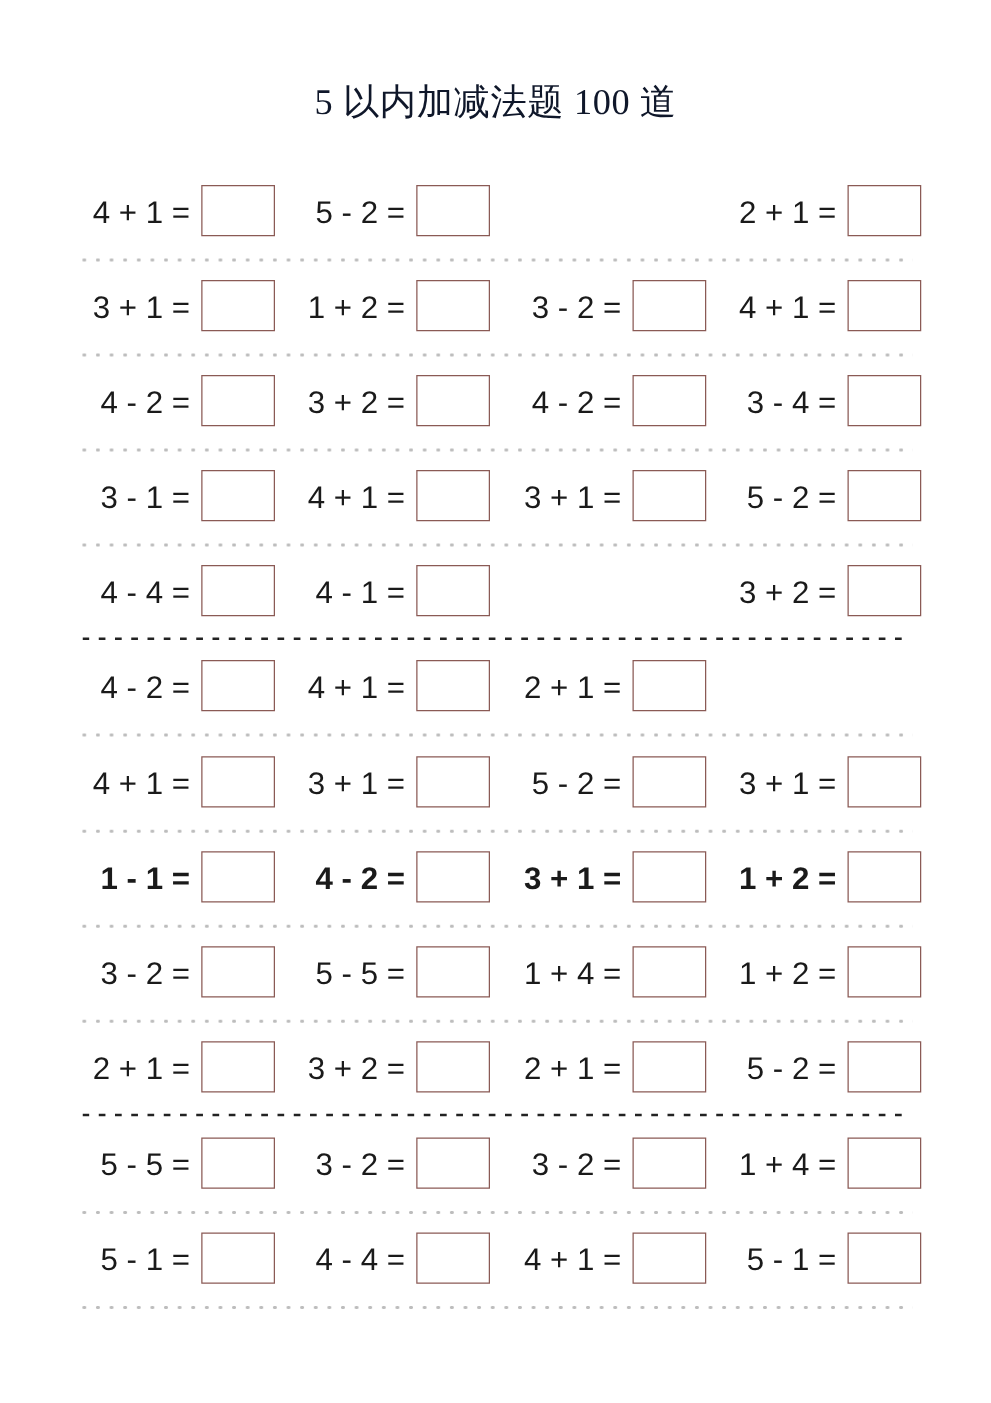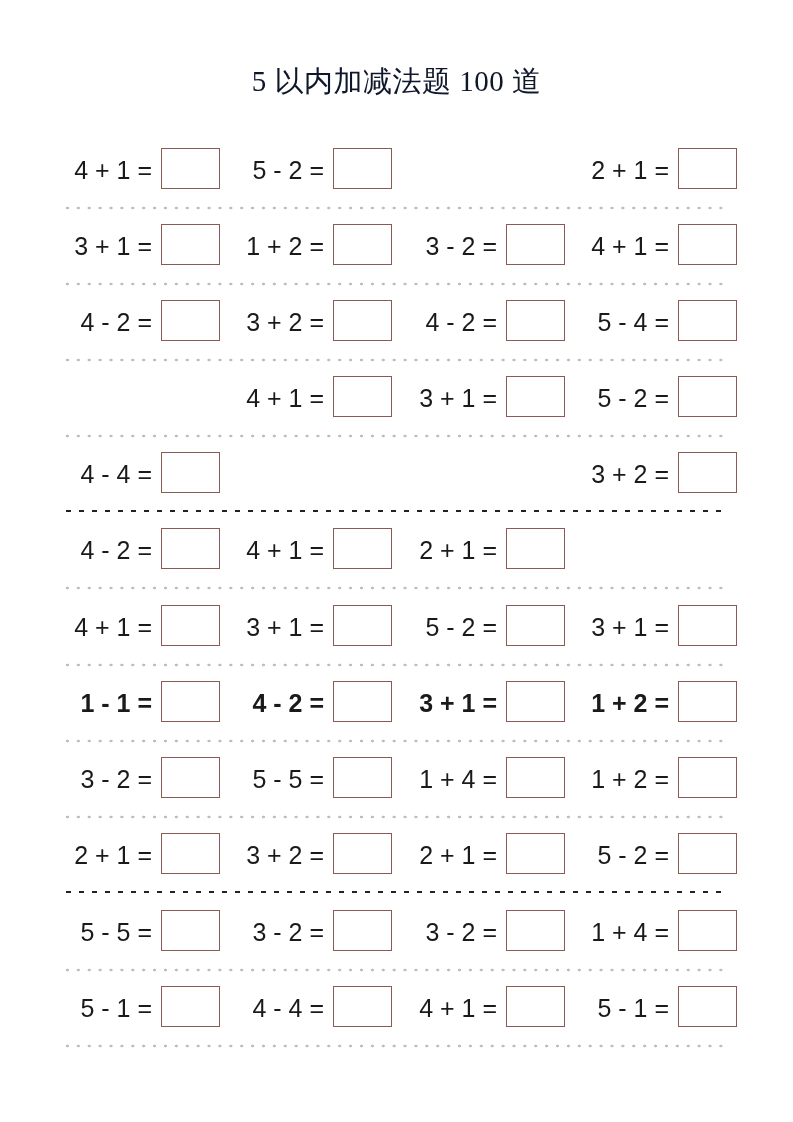--- a/index.html
+++ b/index.html
@@ -124,43 +124,51 @@
         </div>
         <div class="cell" style="left: 222px; width: 170px;">
           <span class="expr">3 + 2 =</span>
           <div class="box"></div>
         </div>
         <div class="cell" style="left: 395px; width: 170px;">
           <span class="expr">4 - 2 =</span>
           <div class="box"></div>
         </div>
         <div class="cell" style="left: 567px; width: 170px;">
-          <span class="expr">5 - 4 =</span>
+          <span class="expr">3 - 4 =</span>
           <div class="box"></div>
         </div>
       </div>
       <div class="dots" style="top: 358px;"></div>
       <div class="row" style="top: 376px;">
+        <div class="cell" style="left: 50px; width: 170px;">
+          <span class="expr">3 - 1 =</span>
+          <div class="box"></div>
+        </div>
         <div class="cell" style="left: 222px; width: 170px;">
           <span class="expr">4 + 1 =</span>
           <div class="box"></div>
         </div>
         <div class="cell" style="left: 395px; width: 170px;">
           <span class="expr">3 + 1 =</span>
           <div class="box"></div>
         </div>
         <div class="cell" style="left: 567px; width: 170px;">
           <span class="expr">5 - 2 =</span>
           <div class="box"></div>
         </div>
       </div>
       <div class="dots" style="top: 434px;"></div>
       <div class="row" style="top: 452px;">
         <div class="cell" style="left: 50px; width: 170px;">
           <span class="expr">4 - 4 =</span>
+          <div class="box"></div>
+        </div>
+        <div class="cell" style="left: 222px; width: 170px;">
+          <span class="expr">4 - 1 =</span>
           <div class="box"></div>
         </div>
         <div class="cell" style="left: 567px; width: 170px;">
           <span class="expr">3 + 2 =</span>
           <div class="box"></div>
         </div>
       </div>
       <div class="dash" style="top: 510px;"></div>
       <div class="row" style="top: 528px;">
         <div class="cell" style="left: 50px; width: 170px;">

